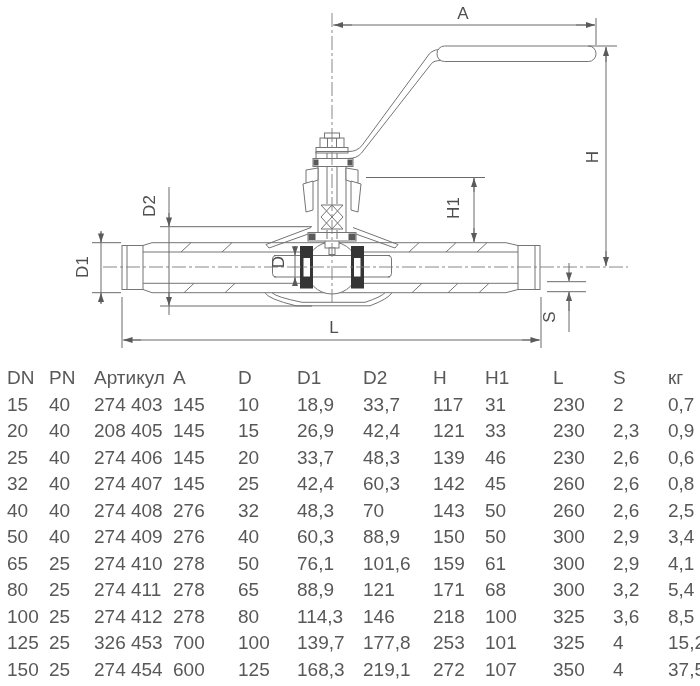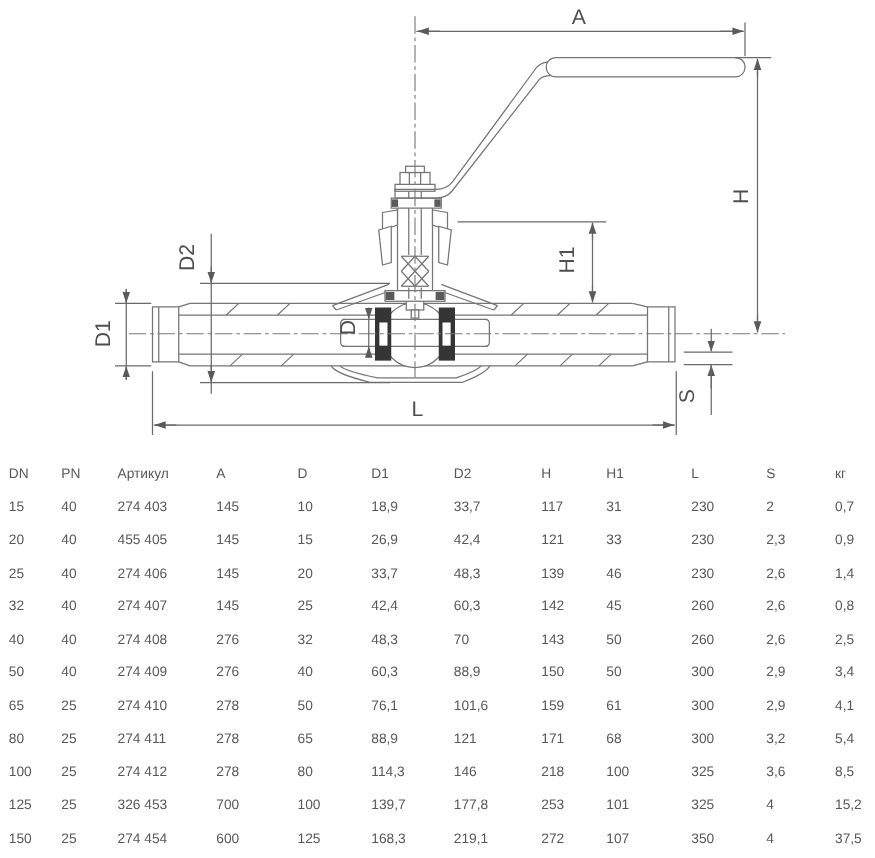--- a/index.html
+++ b/index.html
@@ -8,21 +8,21 @@
     font-family:"Liberation Sans",sans-serif;
   }
   svg text{
     font-family:"Liberation Sans",sans-serif;
     font-size:17px;
     fill:#4f4f4f;
   }
   table.dim-table{
     border-collapse:collapse;table-layout:fixed;width:700px;
     font-family:"Liberation Sans",sans-serif;
-    font-size:11px;color:#58585a;margin-top:1px;
+    font-size:19px;color:#58585a;margin-top:1px;
   }
   table.dim-table th, table.dim-table td{
     padding:0 0 0 7px;height:26.5px;text-align:left;vertical-align:middle;
     white-space:nowrap;font-weight:normal;overflow:hidden;
   }
 </style>
 </head>
 <body>
 
 <div class="canvas">
@@ -287,21 +287,21 @@
           <td>33,7</td>
           <td>117</td>
           <td>31</td>
           <td>230</td>
           <td>2</td>
           <td>0,7</td>
         </tr>
         <tr>
           <td>20</td>
           <td>40</td>
-          <td>455 405</td>
+          <td>208 405</td>
           <td>145</td>
           <td>15</td>
           <td>26,9</td>
           <td>42,4</td>
           <td>121</td>
           <td>33</td>
           <td>230</td>
           <td>2,3</td>
           <td>0,9</td>
         </tr>
@@ -310,21 +310,21 @@
           <td>40</td>
           <td>274 406</td>
           <td>145</td>
           <td>20</td>
           <td>33,7</td>
           <td>48,3</td>
           <td>139</td>
           <td>46</td>
           <td>230</td>
           <td>2,6</td>
-          <td>1,4</td>
+          <td>0,6</td>
         </tr>
         <tr>
           <td>32</td>
           <td>40</td>
           <td>274 407</td>
           <td>145</td>
           <td>25</td>
           <td>42,4</td>
           <td>60,3</td>
           <td>142</td>

